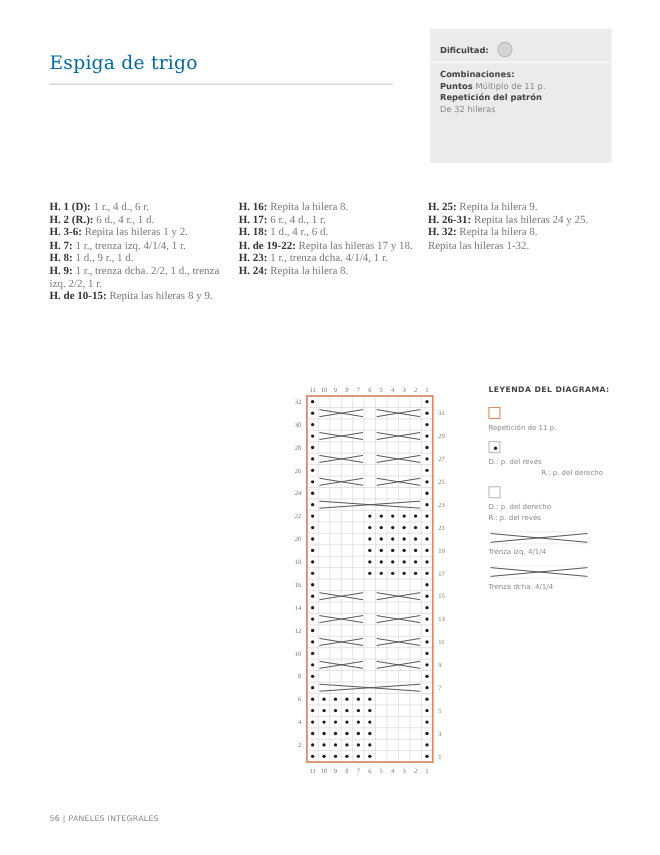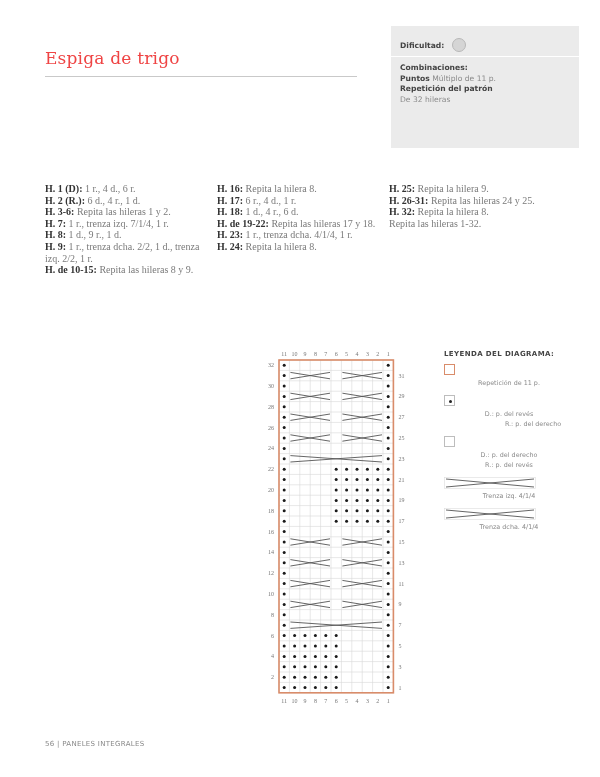--- a/index.html
+++ b/index.html
@@ -1,38 +1,38 @@
 <!DOCTYPE html>
 <html><head>
 <meta charset="utf-8">
 <style>
   * { box-sizing: border-box; margin: 0; padding: 0; }
   html, body { width: 600px; height: 777px; background: #ffffff; overflow: hidden; }
   body { position: relative; font-family: "Liberation Serif", serif; color: #555; }
 
   .title-block { position: absolute; left: 45px; top: 48px; width: 312px; }
-  .title { font-family: "DejaVu Serif", serif; font-size: 17px; color: #ef4444; letter-spacing: 0.2px; padding-bottom: 8px; border-bottom: 1px solid #c9c9c9; }
+  .title { font-family: "DejaVu Serif", serif; font-size: 17px; color: #0369a1; letter-spacing: 0.2px; padding-bottom: 8px; border-bottom: 1px solid #c9c9c9; }
   .intro { font-size: 10.2px; line-height: 14px; color: #707070; padding: 7px 0 9px; border-bottom: 1px solid #c9c9c9; }
 
-  .infobox { position: absolute; left: 391px; top: 26px; width: 188px; height: 122px; background: #ebebeb; font-family: "DejaVu Sans", sans-serif; font-size: 7.6px; color: #8a8a8a; }
+  .infobox { position: absolute; left: 391px; top: 26px; width: 165px; height: 122px; background: #ebebeb; font-family: "DejaVu Sans", sans-serif; font-size: 7.6px; color: #8a8a8a; }
   .infobox .sec { padding: 6px 9px; border-bottom: 1.5px solid #ffffff; }
   .infobox .sec:last-child { border-bottom: none; }
   .infobox b { color: #444; font-weight: bold; }
   .diff-row { display: flex; align-items: center; height: 22px; padding-top: 8px; }
   .diff-circle { width: 14px; height: 14px; border-radius: 50%; background: #d5d5d5; border: 1.5px solid #b8b8b8; margin-left: 8px; }
   .line { line-height: 10.5px; }
 
   .rows-col { position: absolute; top: 183px; font-size: 10px; line-height: 11.6px; color: #7a7a7a; }
   .rows-col .r { margin-bottom: 0; }
   .rows-col b { color: #333; font-weight: bold; }
 
   .chart { position: absolute; left: 262px; top: 348px; }
   .legend { position: absolute; left: 444px; top: 350px; font-family: "DejaVu Sans", sans-serif; font-size: 6.4px; color: #8a8a8a; width: 130px; }
-  .legend-title { font-weight: bold; color: #444; font-size: 7px; letter-spacing: 0.4px; margin-bottom: 6px; }
-  .legend-item { margin-bottom: 7px; text-align: center; }
+  .legend-title { font-weight: bold; color: #444; font-size: 7px; letter-spacing: 0.4px; margin-bottom: 12px; }
+  .legend-item { margin-bottom: 7px; }
   .sw { width: 11px; height: 11px; border: 1px solid #bdbdbd; background: #fff; position: relative; margin-bottom: 3px; }
   .sw.orange { border: 1.5px solid #d98c6a; }
   .sw .dot { position: absolute; left: 3.5px; top: 3.5px; width: 3px; height: 3px; border-radius: 50%; background: #222; }
   .cable-svg { display: block; margin-bottom: 2px; }
 
   .footer { position: absolute; left: 45px; top: 740px; font-family: "DejaVu Sans", sans-serif; font-size: 7px; color: #888; letter-spacing: 0.3px; }
 </style>
 </head>
 <body>
 
@@ -52,21 +52,21 @@
     <div class="line"><b>Puntos</b> <span>Múltiplo de 11 p.</span></div>
     <div class="line"><b>Repetición del patrón</b></div>
     <div class="line"><span>De 32 hileras</span></div>
   </div>
 </div>
 
 <div class="rows-col" style="left:45px;width:160px;" id="col1">
     <div class="r"><b>H. 1 (D):</b><span> 1 r., 4 d., 6 r.</span></div>
     <div class="r"><b>H. 2 (R.):</b><span> 6 d., 4 r., 1 d.</span></div>
     <div class="r"><b>H. 3-6:</b><span> Repita las hileras 1 y 2.</span></div>
-    <div class="r"><b>H. 7:</b><span> 1 r., trenza izq. 7/1/4, 1 r.</span></div>
+    <div class="r"><b>H. 7:</b><span> 1 r., trenza izq. 4/1/4, 1 r.</span></div>
     <div class="r"><b>H. 8:</b><span> 1 d., 9 r., 1 d.</span></div>
     <div class="r"><b>H. 9:</b><span> 1 r., trenza dcha. 2/2, 1 d., trenza izq. 2/2, 1 r.</span></div>
     <div class="r"><b>H. de 10-15:</b><span> Repita las hileras 8 y 9.</span></div>
   </div>
 <div class="rows-col" style="left:217px;width:160px;" id="col2">
     <div class="r"><b>H. 16:</b><span> Repita la hilera 8.</span></div>
     <div class="r"><b>H. 17:</b><span> 6 r., 4 d., 1 r.</span></div>
     <div class="r"><b>H. 18:</b><span> 1 d., 4 r., 6 d.</span></div>
     <div class="r"><b>H. de 19-22:</b><span> Repita las hileras 17 y 18.</span></div>
     <div class="r"><b>H. 23:</b><span> 1 r., trenza dcha. 4/1/4, 1 r.</span></div>

